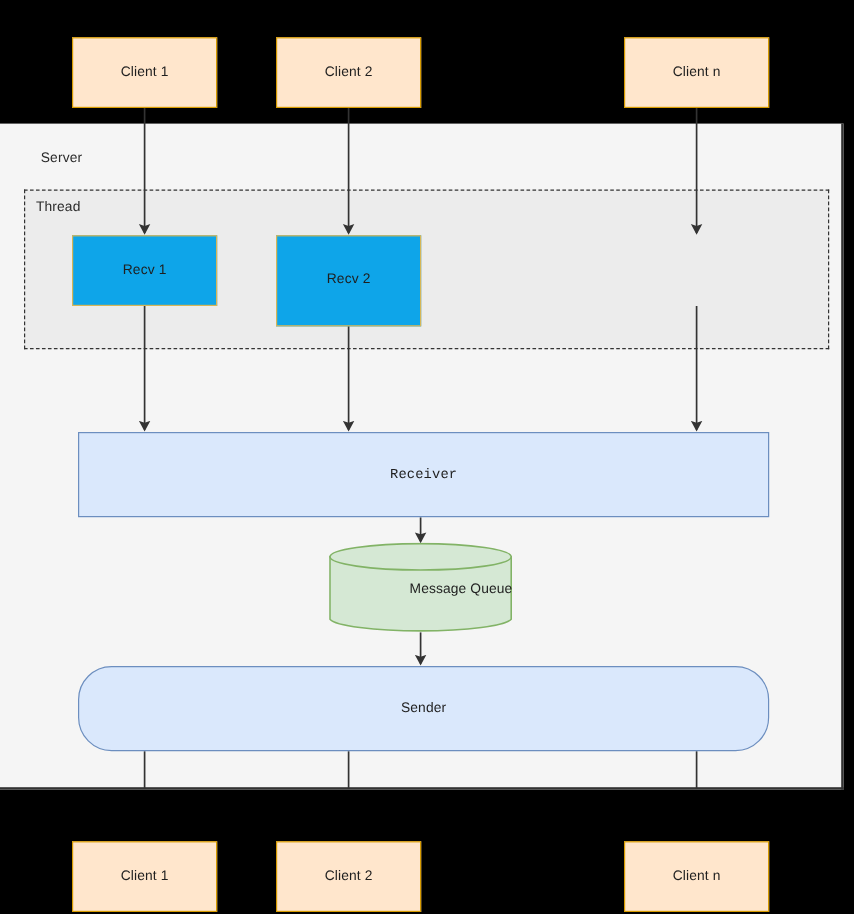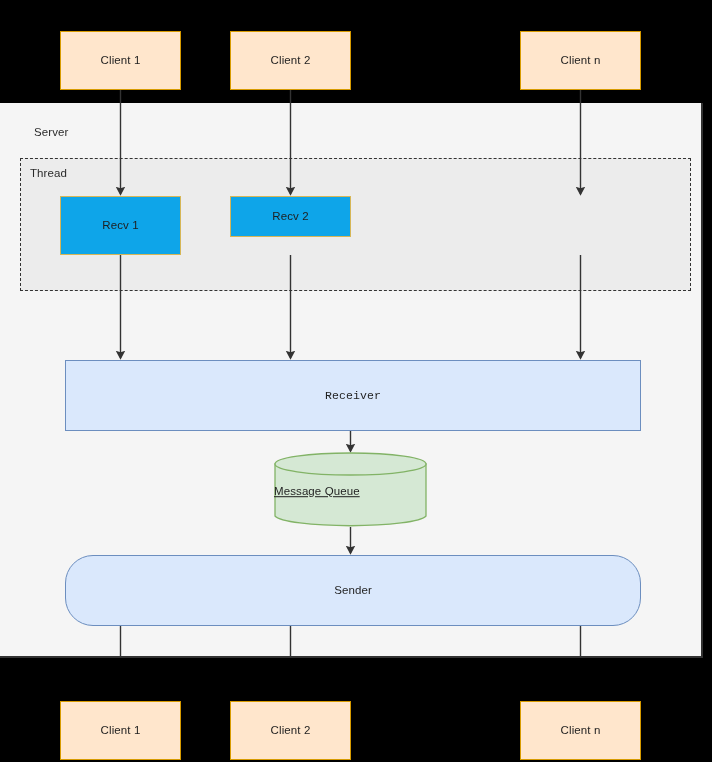--- a/index.html
+++ b/index.html
@@ -92,26 +92,25 @@
     position: absolute;
     box-sizing: border-box;
   }
   .cylinder svg { display: block; }
   .cylinder-label {
     position: absolute;
     left: 0;
     right: 0;
     top: 50%;
     transform: translateY(-40%);
-    text-align: left;
+    text-align: right;
     font-size: 11.5px;
     color: #1f1f1f;
     letter-spacing: .1px;
     pointer-events: none;
-    text-decoration: underline;
   }
 
   
   .edge-layer {
     position: absolute;
     left: 0;
     top: 0;
     width: 712px;
     height: 762px;
     pointer-events: none;
@@ -158,21 +157,21 @@
   <div class="node node-client" style="left:230px; top:31px; width:121px; height:59px;">
     <span>Client 2</span>
   </div>
   <div class="node node-client" style="left:520px; top:31px; width:121px; height:59px;">
     <span>Client n</span>
   </div>
 
   <div class="node node-recv" style="left:60px;  top:196px; width:121px; height:59px;">
     <span>Recv 1</span>
   </div>
-  <div class="node node-recv" style="left:230px; top:196px; width:121px; height:41px;">
+  <div class="node node-recv" style="left:230px; top:196px; width:121px; height:76px;">
     <span>Recv 2</span>
   </div>
 
   <div class="node node-proc" style="left:65px; top:360px; width:576px; height:71px;font-family:Liberation Mono, monospace;">
     <span>Receiver</span>
   </div>
 
   <div class="cylinder" style="left:274px; top:452px; width:153px; height:76px;">
     <svg width="153" height="76" viewBox="0 0 153 76">
       <path d="M1,12 L1,64 A76,11 0 0 0 152,64 L152,12 Z" fill="#d5e8d4" stroke="#82b366" stroke-width="1.3"></path>

